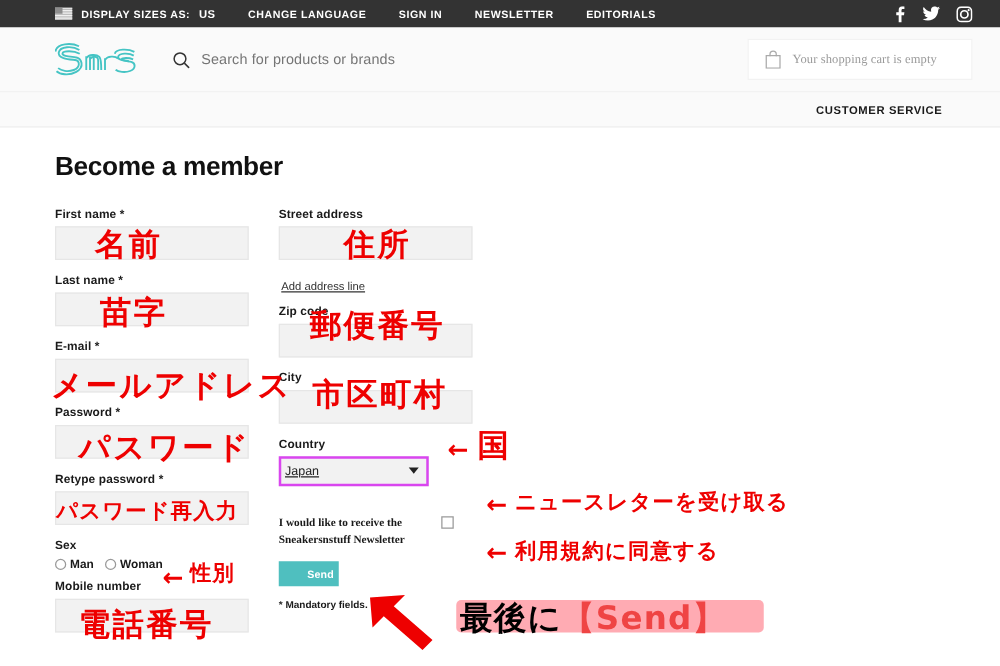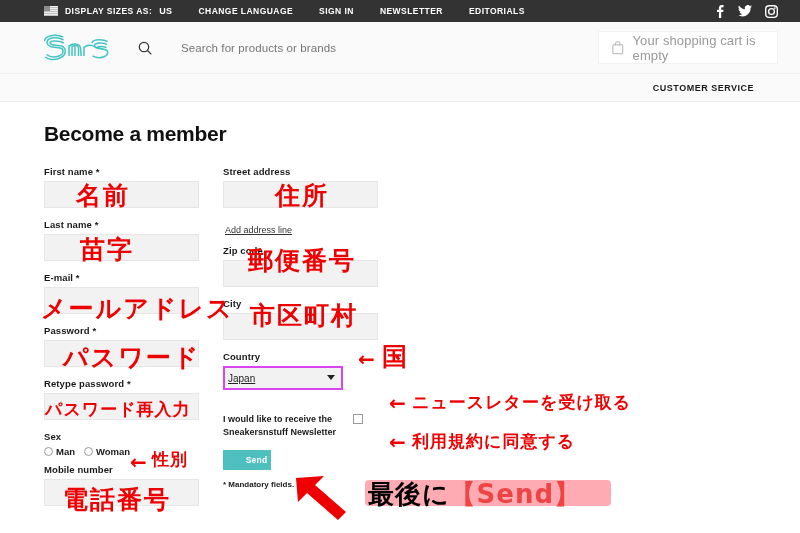--- a/index.html
+++ b/index.html
@@ -29,34 +29,34 @@
   .social { position: absolute; right: 22px; top: 0; height: 22px; display: flex; align-items: center; gap: 13px; }
   .social svg { display: block; }
 
   
   .header {
     height: 52px; background: #fafafa;
     display: flex; align-items: center; position: relative;
     border-bottom: 1px solid #f0f0f0;
   }
   .logo { margin-left: 44px; width: 66px; height: 30px; display:block; }
-  .search-wrap { display: flex; align-items: center; gap: 29px; margin-left: 28px; justify-content: center; }
+  .search-wrap { display: flex; align-items: center; gap: 9px; margin-left: 28px; justify-content: center; }
   .search-icon { display:block; }
   .search-input {
     border: none; background: transparent; outline: none;
     font-family: "Liberation Sans", sans-serif;
     font-size: 11.5px; color: #8a8a8a; width: 300px; letter-spacing: .1px;
   }
   .cart {
     position: absolute; right: 22px; top: 9px;
     width: 180px; height: 33px; background: #ffffff;
     display: flex; align-items: center; gap: 9px; padding-left: 13px;
     border: 1px solid #f2f2f2;
   }
-  .cart-text { font-size: 13px; color: #9a9a9a; letter-spacing: .1px; }
+  .cart-text { font-size: 10px; color: #9a9a9a; letter-spacing: .1px; font-family: Liberation Serif, serif; }
 
   
   .mainnav {
     height: 28px; background: #fafafa; display: flex; align-items: center;
     position: relative; border-bottom: 1px solid #eeeeee;
   }
   .mainnav-inner { display: flex; align-items: center; padding-left: 44px; }
   .nav-link {
     font-size: 9px; font-weight: bold; letter-spacing: .5px;
     color: #1a1a1a; text-decoration: none; margin-right: 26px; white-space: nowrap;
@@ -103,21 +103,21 @@
   }
   .sex-row { display: flex; align-items: center; gap: 9px; margin-bottom: 7px; }
   .radio-item { display: flex; align-items: center; gap: 3px; }
   .radio-dot {
     width: 9px; height: 9px; border: 1px solid #999; border-radius: 50%;
     background: #fff; display: inline-block;
   }
   .radio-label { font-size: 9.5px; font-weight: bold; color: #1a1a1a; }
 
   .check-row { display: flex; align-items: flex-start; gap: 8px; margin-bottom: 9px; width: 155px; }
-  .check-text { font-size: 9px; font-weight: bold; color: #1a1a1a; line-height: 12.5px; width: 122px; }
+  .check-text { font-size: 9px; font-weight: bold; color: #1a1a1a; line-height: 12.5px; width: 122px; font-family: Liberation Serif, serif; }
   .check-text a { color: #1a1a1a; text-decoration: underline; }
   .checkbox {
     width: 10px; height: 10px; border: 1px solid #999; background: #fff;
     display: inline-block; flex-shrink: 0; margin-top: 1px;
   }
   .send-btn {
     background: #4fbfbf; color: #ffffff; border: none;
     width: 48px; height: 20px; font-family: "Liberation Sans", sans-serif;
     font-size: 8.5px; font-weight: bold; cursor: pointer; letter-spacing: .2px;
     margin-top: 3px;

